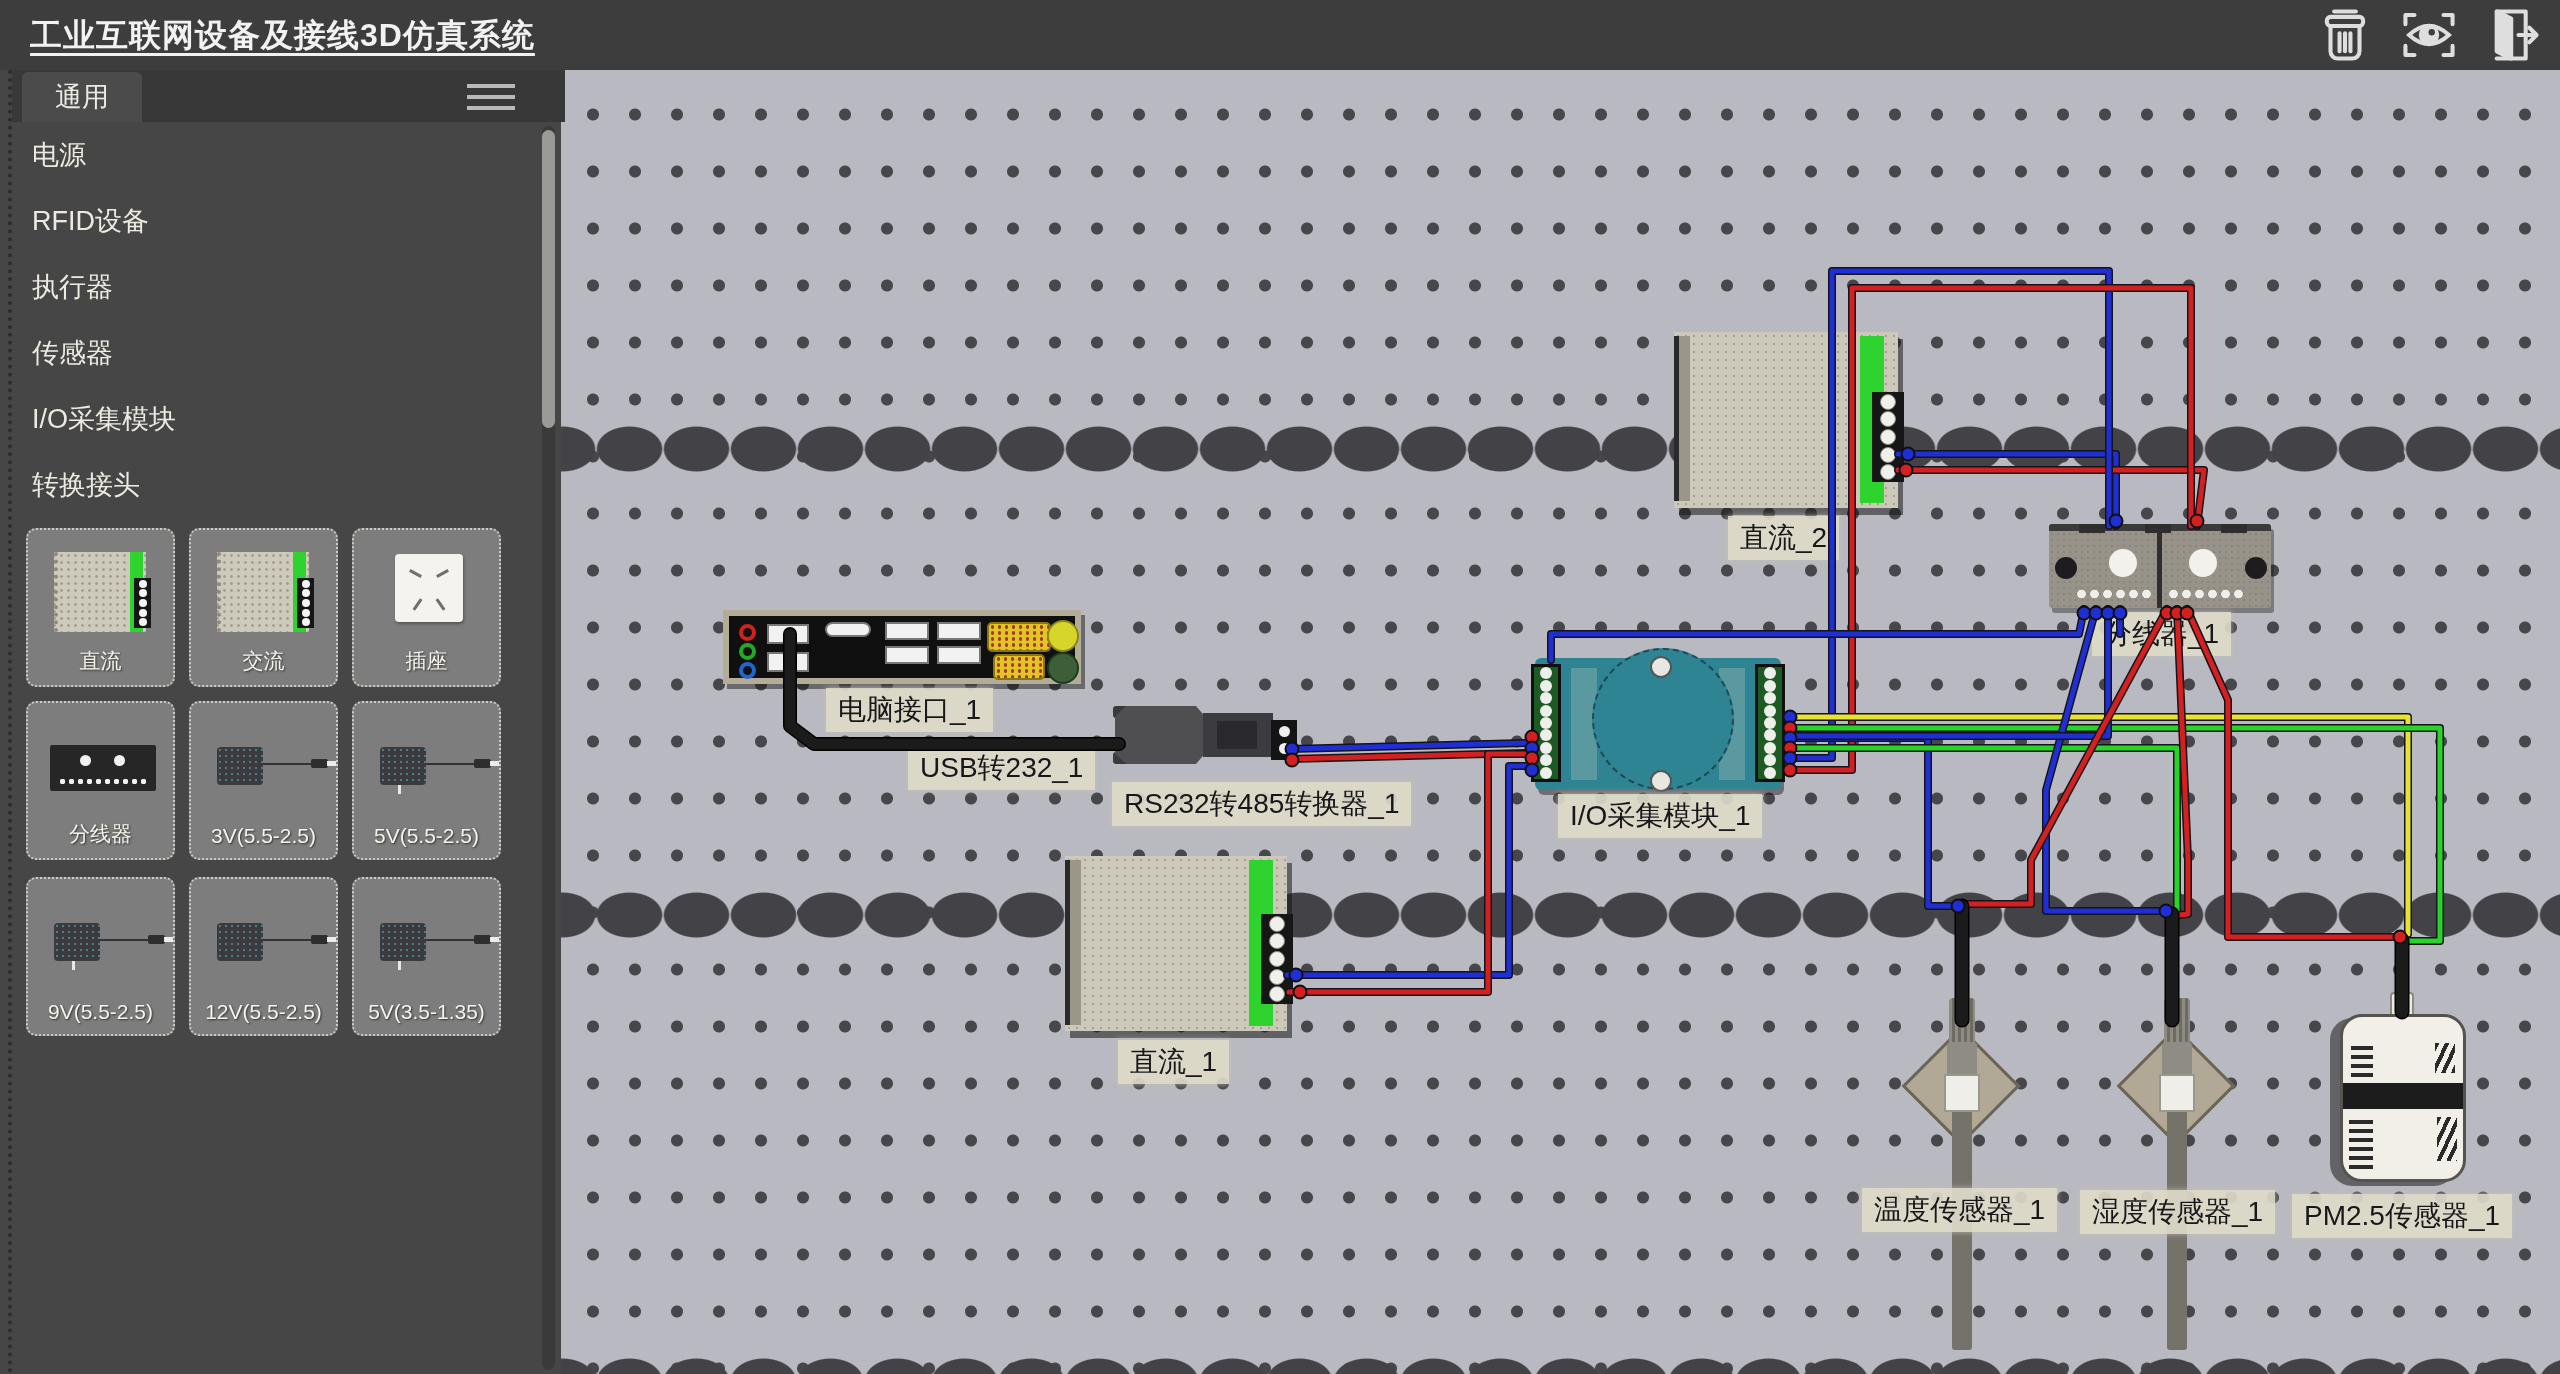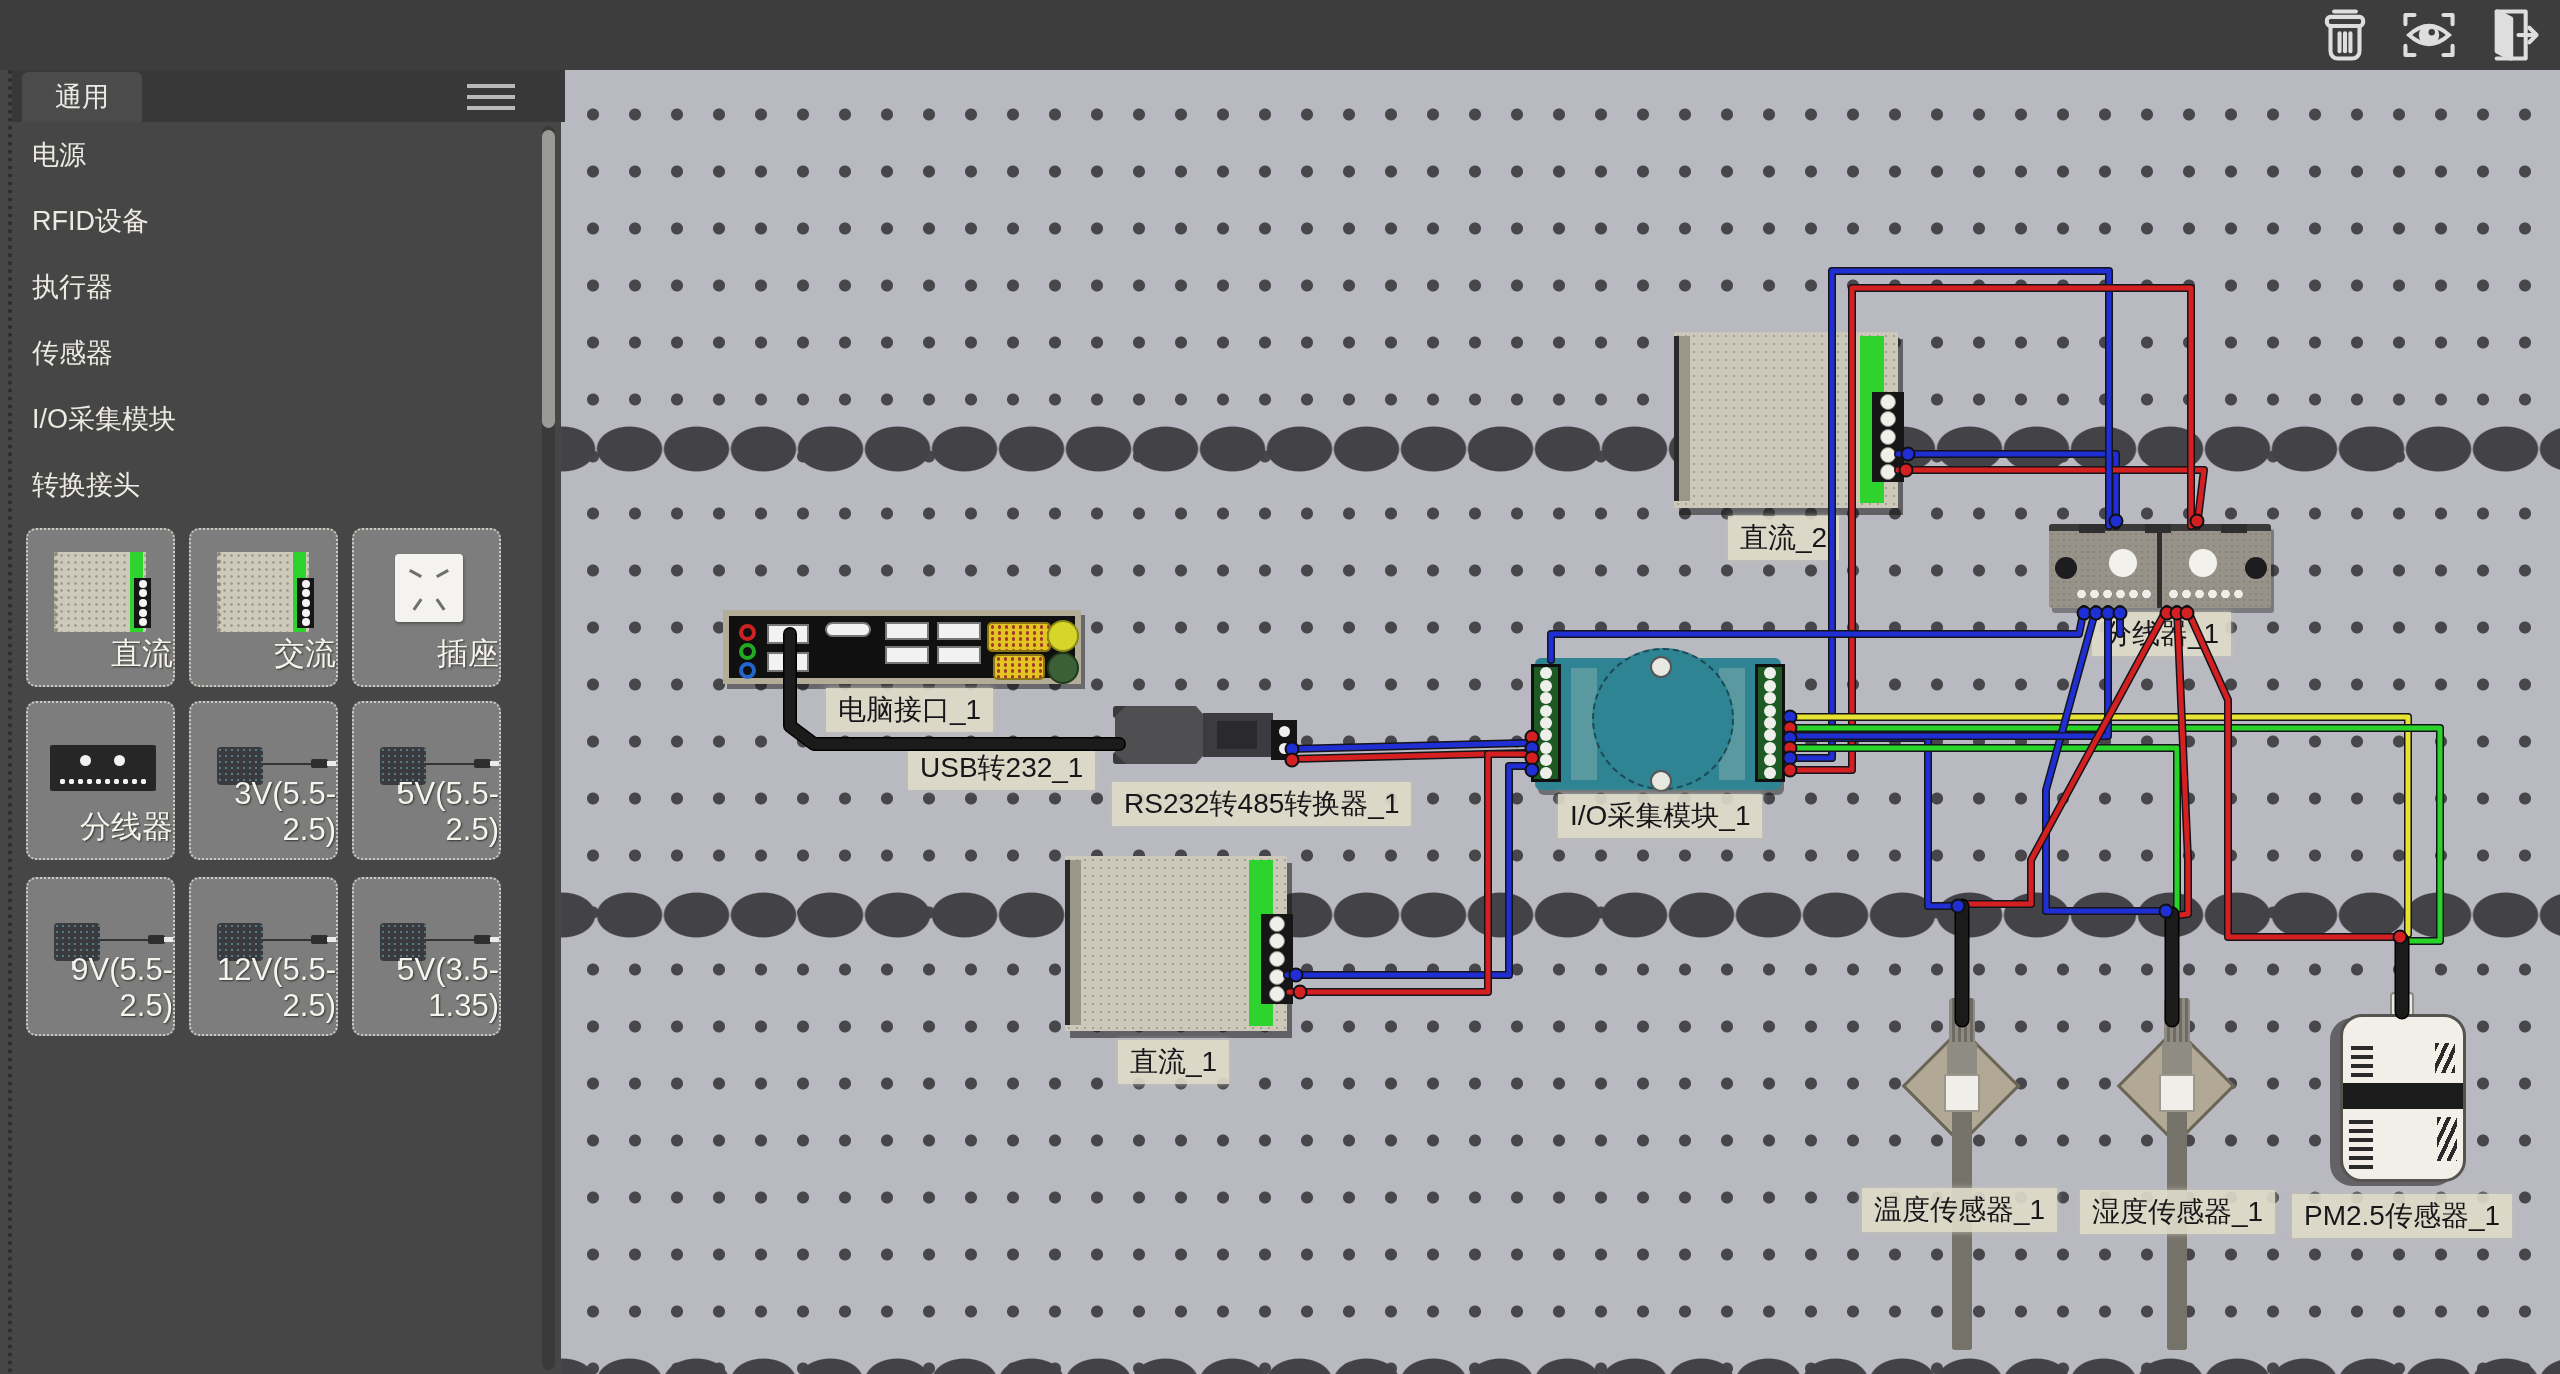--- a/index.html
+++ b/index.html
@@ -23,21 +23,21 @@
   .burger{position:absolute;right:50px;top:14px;width:48px;height:26px;cursor:pointer;}
   .burger i{display:block;height:4px;background:#b9b9b9;margin-bottom:7px;}
   .menu{position:absolute;left:0;top:52px;width:520px;}
   .mitem{height:66px;line-height:66px;padding-left:20px;font-size:27px;color:#eceae2;cursor:pointer;}
   .vscroll{position:absolute;right:6px;top:56px;width:13px;height:1244px;background:#3a3a3a;border-radius:7px;}
   .vthumb{position:absolute;left:0;top:4px;width:13px;height:298px;background:#9a9a96;border-radius:7px;cursor:pointer;}
 
   .grid{position:absolute;left:0;top:458px;width:540px;}
   .tile{position:absolute;width:149px;height:159px;background:#7d7d7d;border:2px dotted #cfcdc2;
         border-radius:10px;box-sizing:border-box;cursor:pointer;}
-  .tlabel{position:absolute;bottom:10px;width:100%;text-align:right;font-size:31px;color:#f6f4ec;
+  .tlabel{position:absolute;bottom:10px;width:100%;text-align:center;font-size:21px;color:#f6f4ec;
           text-shadow:1px 1px 2px #333;}
   
   .th{position:absolute;}
   .th-dc{left:26px;top:22px;width:88px;height:80px;background:#cdc9bb;
          background-image:radial-gradient(circle,rgba(110,105,85,.45) 1px,transparent 1.6px);background-size:7px 7px;
          border-left:4px dotted #8d897b;}
   .th-dc .g{position:absolute;right:3px;top:0;width:13px;height:80px;background:#2ed32e;}
   .th-dc .t{position:absolute;right:-5px;top:26px;width:17px;height:50px;background:#161616;
             display:flex;flex-direction:column;align-items:center;justify-content:space-evenly;}
   .th-dc .t i{width:8px;height:8px;border-radius:50%;background:#f4f4f4;}
@@ -138,20 +138,21 @@
   .pm-stub{position:absolute;width:24px;height:28px;background:#eceae2;border:2px solid #8b887e;box-sizing:border-box;border-radius:4px;}
 
   svg.wires{position:absolute;left:0;top:0;z-index:40;pointer-events:none;}
 </style>
 </head>
 <body>
 
 <div class="page">
 
   <div class="header">
+    <div class="title">工业互联网设备及接线3D仿真系统</div>
     <div class="hicons">
       <div class="hicon">
         <svg viewBox="0 0 64 64" fill="none" stroke="#dedede" stroke-width="4.5" stroke-linecap="round">
           <line x1="20" y1="6" x2="44" y2="6"></line>
           <rect x="12" y="12" width="40" height="10" rx="4"></rect>
           <path d="M16 22 v28 a8 8 0 0 0 8 8 h16 a8 8 0 0 0 8-8 v-28"></path>
           <line x1="26" y1="30" x2="26" y2="50"></line>
             <line x1="32" y1="30" x2="32" y2="50"></line>
             <line x1="38" y1="30" x2="38" y2="50"></line>
         </svg>

